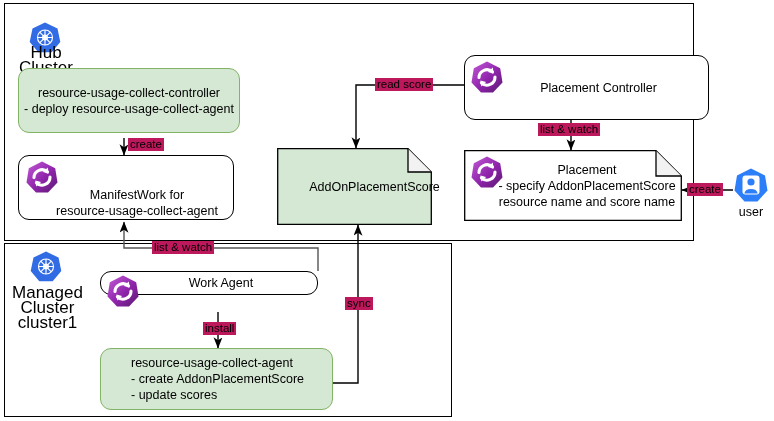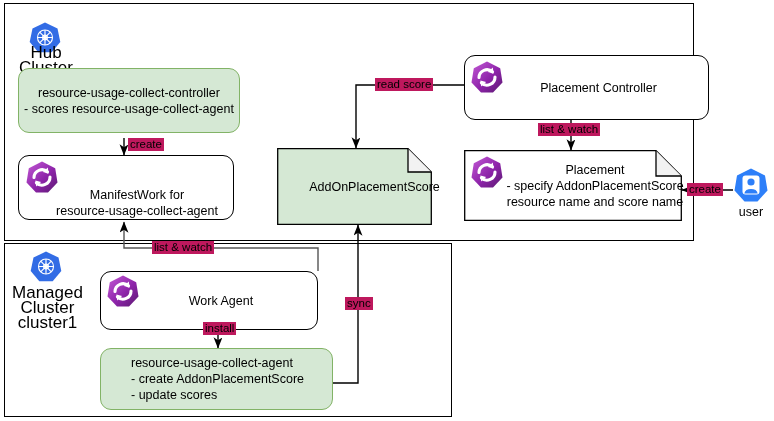--- a/index.html
+++ b/index.html
@@ -165,21 +165,21 @@
       <circle cx="16" cy="16.5" r="7.5"></circle>
       <path d="M16 9 L16 24 M8.5 16.5 L23.5 16.5 M10.7 11.2 L21.3 21.8 M21.3 11.2 L10.7 21.8"></path>
     </g>
   </svg>
 </div>
 <div class="cluster-title" style="left:0px; top:285px; width:95px;">Managed Cluster
 cluster1</div>
 
 <div class="node rounded-green" style="left:18px; top:68px; width:222px; height:65px;">
   <span>resource-usage-collect-controller
--  scores resource-usage-collect-agent</span>
+-  deploy resource-usage-collect-agent</span>
 </div>
 
 <div class="node rounded-white" style="left:18px; top:155px; width:216px; height:65px;align-items:flex-end;">
   <span style="padding-left:22px;">ManifestWork for
 resource-usage-collect-agent</span>
 </div>
 <div class="icon-abs" style="left:25px; top:160px; width:34px; height:34px;">
   <svg width="34" height="34" viewBox="0 0 34 34">
     <defs>
       <linearGradient id="ocmg1" x1="0" y1="0" x2="1" y2="1">
@@ -220,21 +220,21 @@
     <path d="M22.8,7.6 L23.6,13.4 L17.9,12.1 z" fill="#ffffff"></path>
     <path d="M11.2,26.4 L10.4,20.6 L16.1,21.9 z" fill="#ffffff"></path>
   </svg>
 </div>
 
 <div class="doc-shape" style="left:464px; top:150px; width:218px; height:71px;">
   <svg class="doc-svg" viewBox="0 0 218 71" preserveAspectRatio="none">
     <path d="M0.7,0.7 L192,0.7 L217.3,26 L217.3,70.3 L0.7,70.3 Z" fill="#ffffff" stroke="#000000" stroke-width="1.3"></path>
     <path d="M192,0.7 L192,26 L217.3,26" fill="#f2f2f2" stroke="#000000" stroke-width="1.3"></path>
   </svg>
-  <div class="doc-label" style="padding-left:22px;">Placement
+  <div class="doc-label" style="padding-left:14px;">Placement
 - specify AddonPlacementScore
 resource name and score name</div>
 </div>
 <div class="icon-abs" style="left:470px; top:155px; width:34px; height:34px;">
   <svg width="34" height="34" viewBox="0 0 34 34">
     <defs>
       <linearGradient id="ocmg3" x1="0" y1="0" x2="1" y2="1">
         <stop offset="0%" stop-color="#c45bd6"></stop>
         <stop offset="55%" stop-color="#8e24aa"></stop>
         <stop offset="100%" stop-color="#5c1a72"></stop>
@@ -250,21 +250,21 @@
 <div class="icon-abs" style="left:733px; top:167px; width:36px; height:36px;">
   <svg width="36" height="36" viewBox="0 0 36 36">
     <polygon points="18,1.5 32,8.5 34.5,23.5 24.5,34.5 11.5,34.5 1.5,23.5 4,8.5" fill="#2d7ff9"></polygon>
     <rect x="9.5" y="8.5" width="17" height="19" rx="3" fill="#ffffff"></rect>
     <circle cx="18" cy="15" r="3.6" fill="#2d7ff9"></circle>
     <path d="M11.3,26.5 a6.8,5.4 0 0 1 13.4,0 z" fill="#2d7ff9"></path>
   </svg>
 </div>
 <div class="user-label" style="left:723px; top:205px; width:56px;">user</div>
 
-<div class="node rounded-white" style="left:100px; top:271px; width:218px; height:59px;">
+<div class="node rounded-white" style="left:100px; top:271px; width:218px; height:24px;">
   <span style="padding-left:24px;">Work Agent</span>
 </div>
 <div class="icon-abs" style="left:106px; top:274px; width:34px; height:34px;">
   <svg width="34" height="34" viewBox="0 0 34 34">
     <defs>
       <linearGradient id="ocmg4" x1="0" y1="0" x2="1" y2="1">
         <stop offset="0%" stop-color="#c45bd6"></stop>
         <stop offset="55%" stop-color="#8e24aa"></stop>
         <stop offset="100%" stop-color="#5c1a72"></stop>
       </linearGradient>

